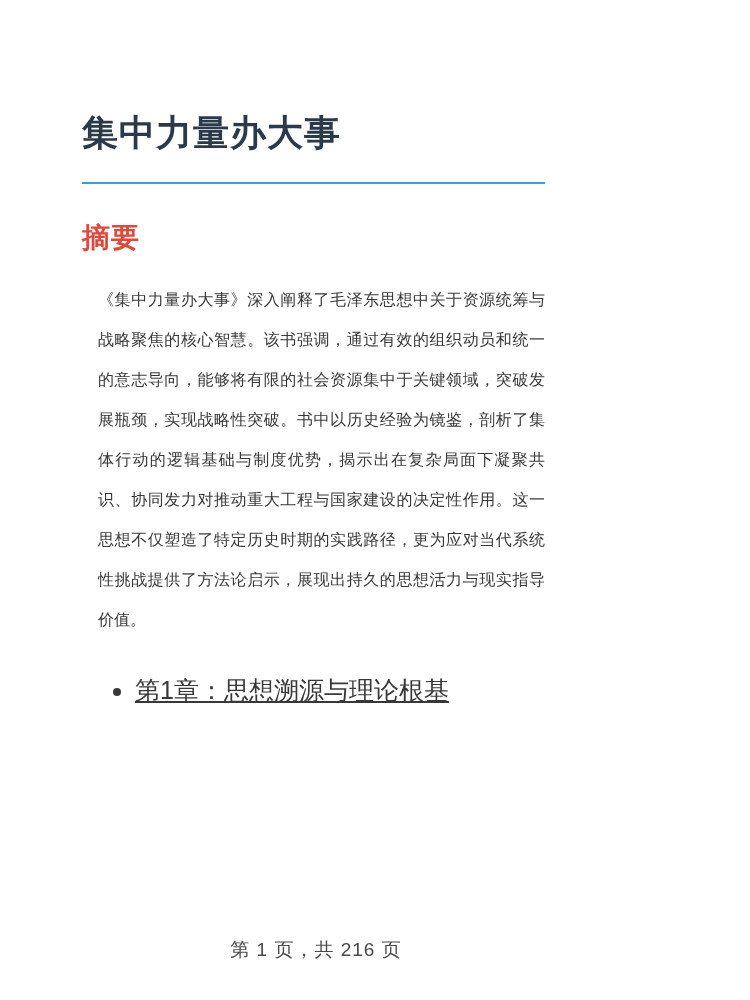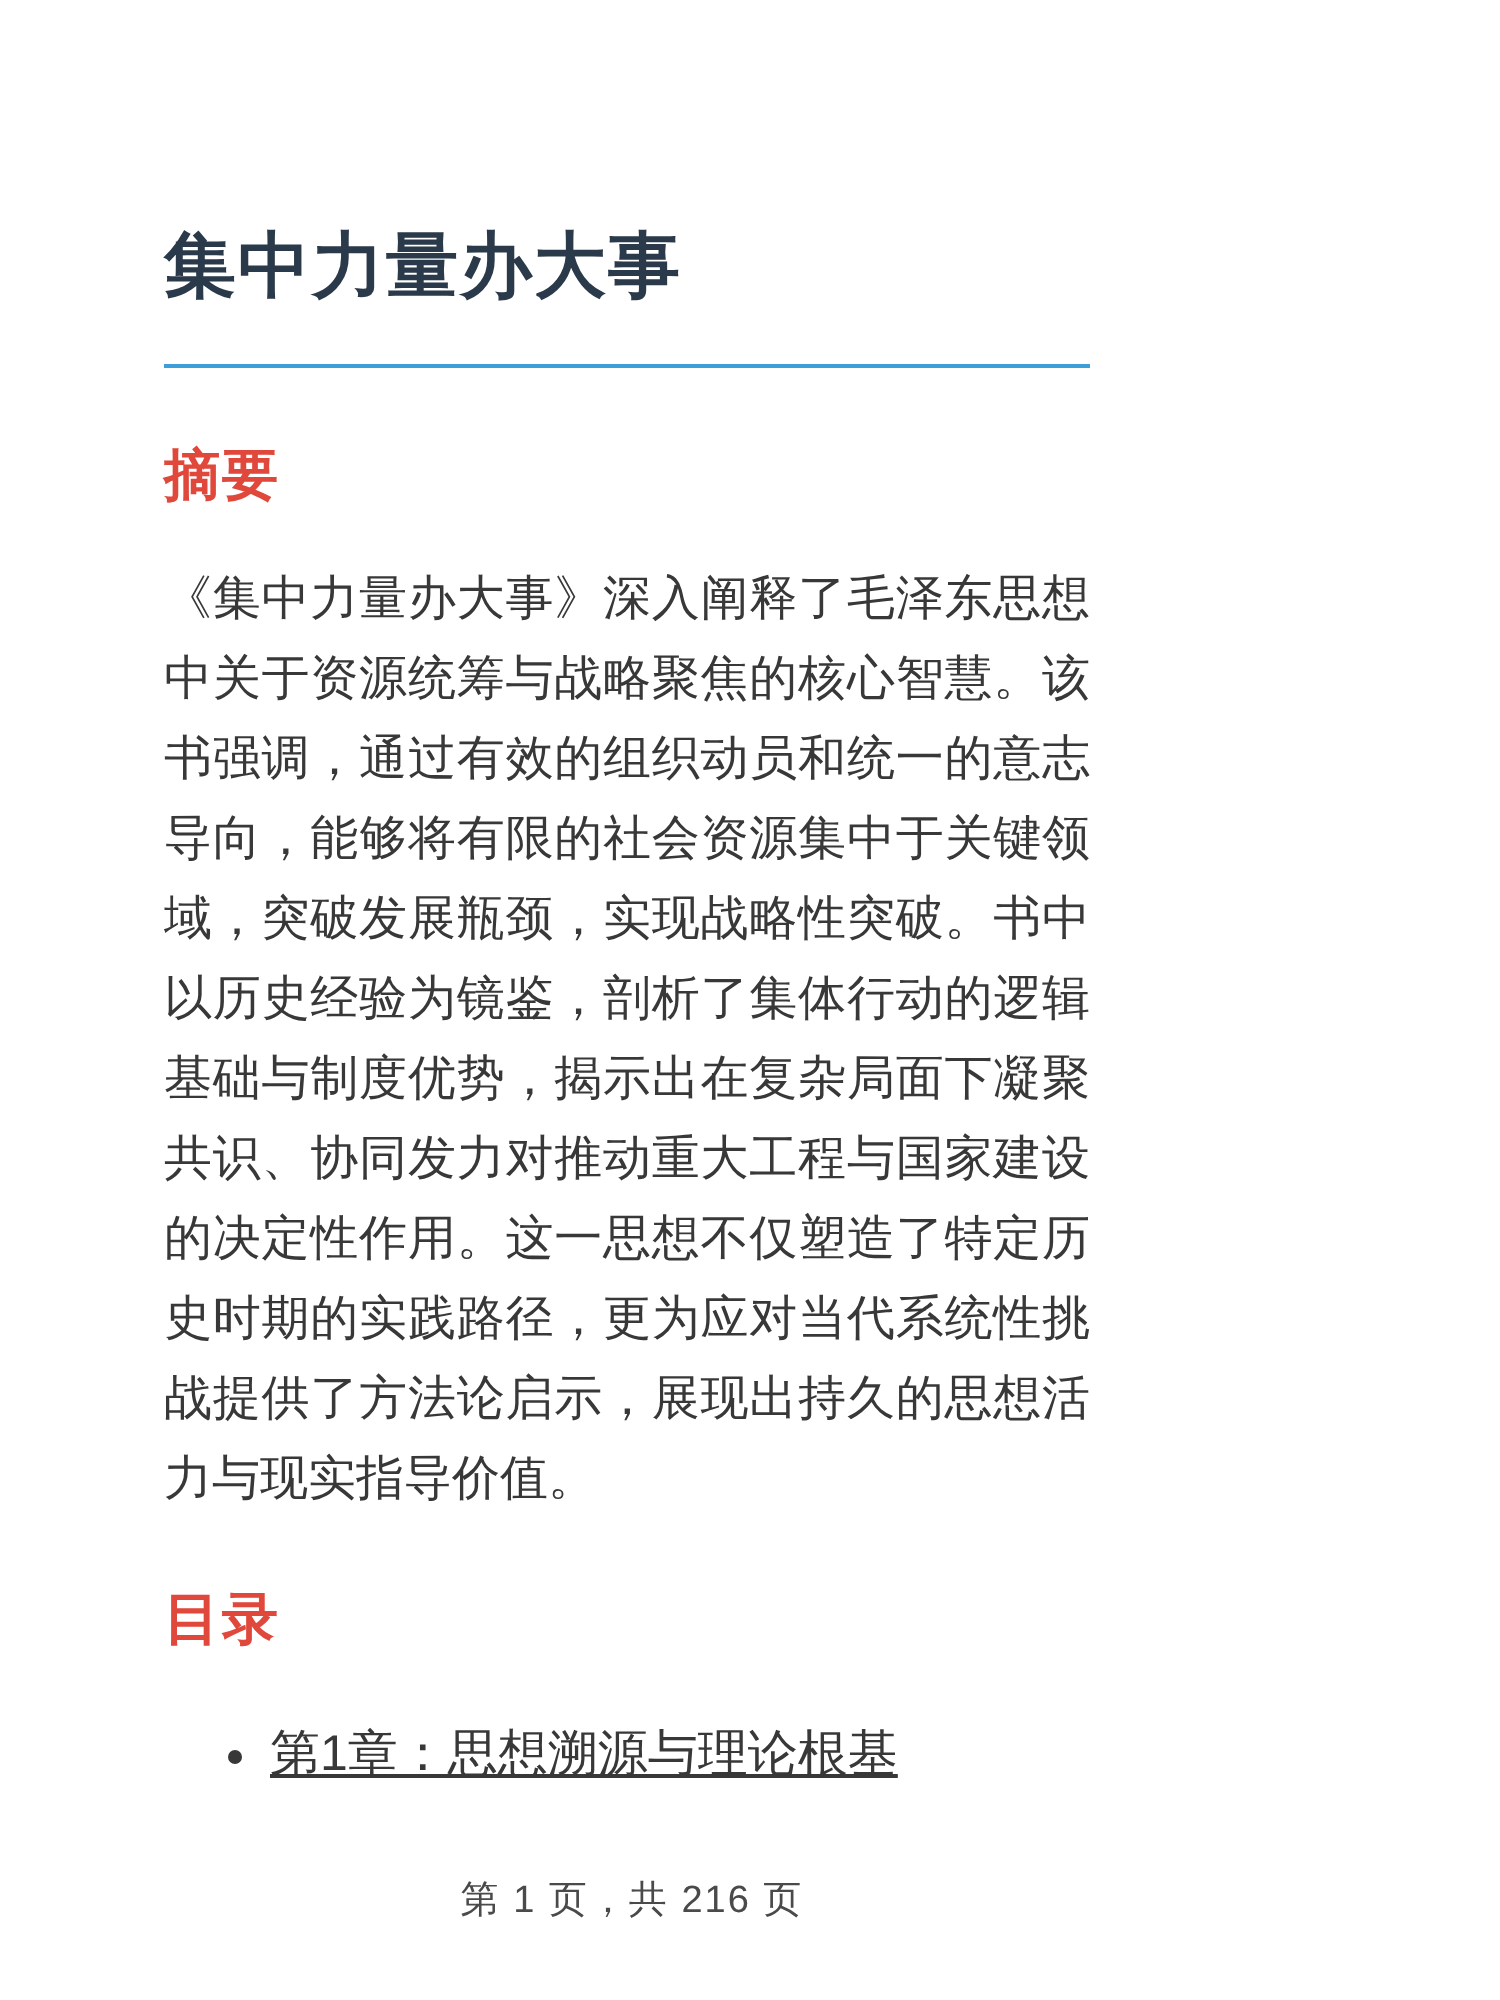--- a/index.html
+++ b/index.html
@@ -46,22 +46,22 @@
     font-size: 28px;
     line-height: 34px;
     font-weight: 700;
     color: var(--c-accent);
     letter-spacing: 1px;
   }
   .section-heading.toc-heading {
     margin-top: 33px;
   }
   .abstract-text {
-    margin: 25px 0 0 0;
-    font-size: 24px;
+    margin: 25px 0 0 16px;
+    font-size: 16px;
     line-height: 40px;
     color: var(--c-body);
     text-align: justify;
     text-justify: inter-ideograph;
   }
   ul.toc-list {
     margin: 30px 0 0 0;
     padding: 0 0 0 53px;
     list-style: disc;
     font-size: 25px;
@@ -93,21 +93,20 @@
   <div class="content">
 
     <h1 class="doc-title">集中力量办大事</h1>
 
     <div class="title-divider"></div>
 
     <h2 class="section-heading">摘要</h2>
 
     <p class="abstract-text">《集中力量办大事》深入阐释了毛泽东思想中关于资源统筹与战略聚焦的核心智慧。该书强调，通过有效的组织动员和统一的意志导向，能够将有限的社会资源集中于关键领域，突破发展瓶颈，实现战略性突破。书中以历史经验为镜鉴，剖析了集体行动的逻辑基础与制度优势，揭示出在复杂局面下凝聚共识、协同发力对推动重大工程与国家建设的决定性作用。这一思想不仅塑造了特定历史时期的实践路径，更为应对当代系统性挑战提供了方法论启示，展现出持久的思想活力与现实指导价值。</p>
 
-    <h2 class="section-heading toc-heading">目录</h2>
 
     <ul class="toc-list">
       <li>
         <span>第1章：思想溯源与理论根基</span>
       </li>
     </ul>
 
   </div>
 
   <div class="page-footer">第 1 页，共 216 页</div>

